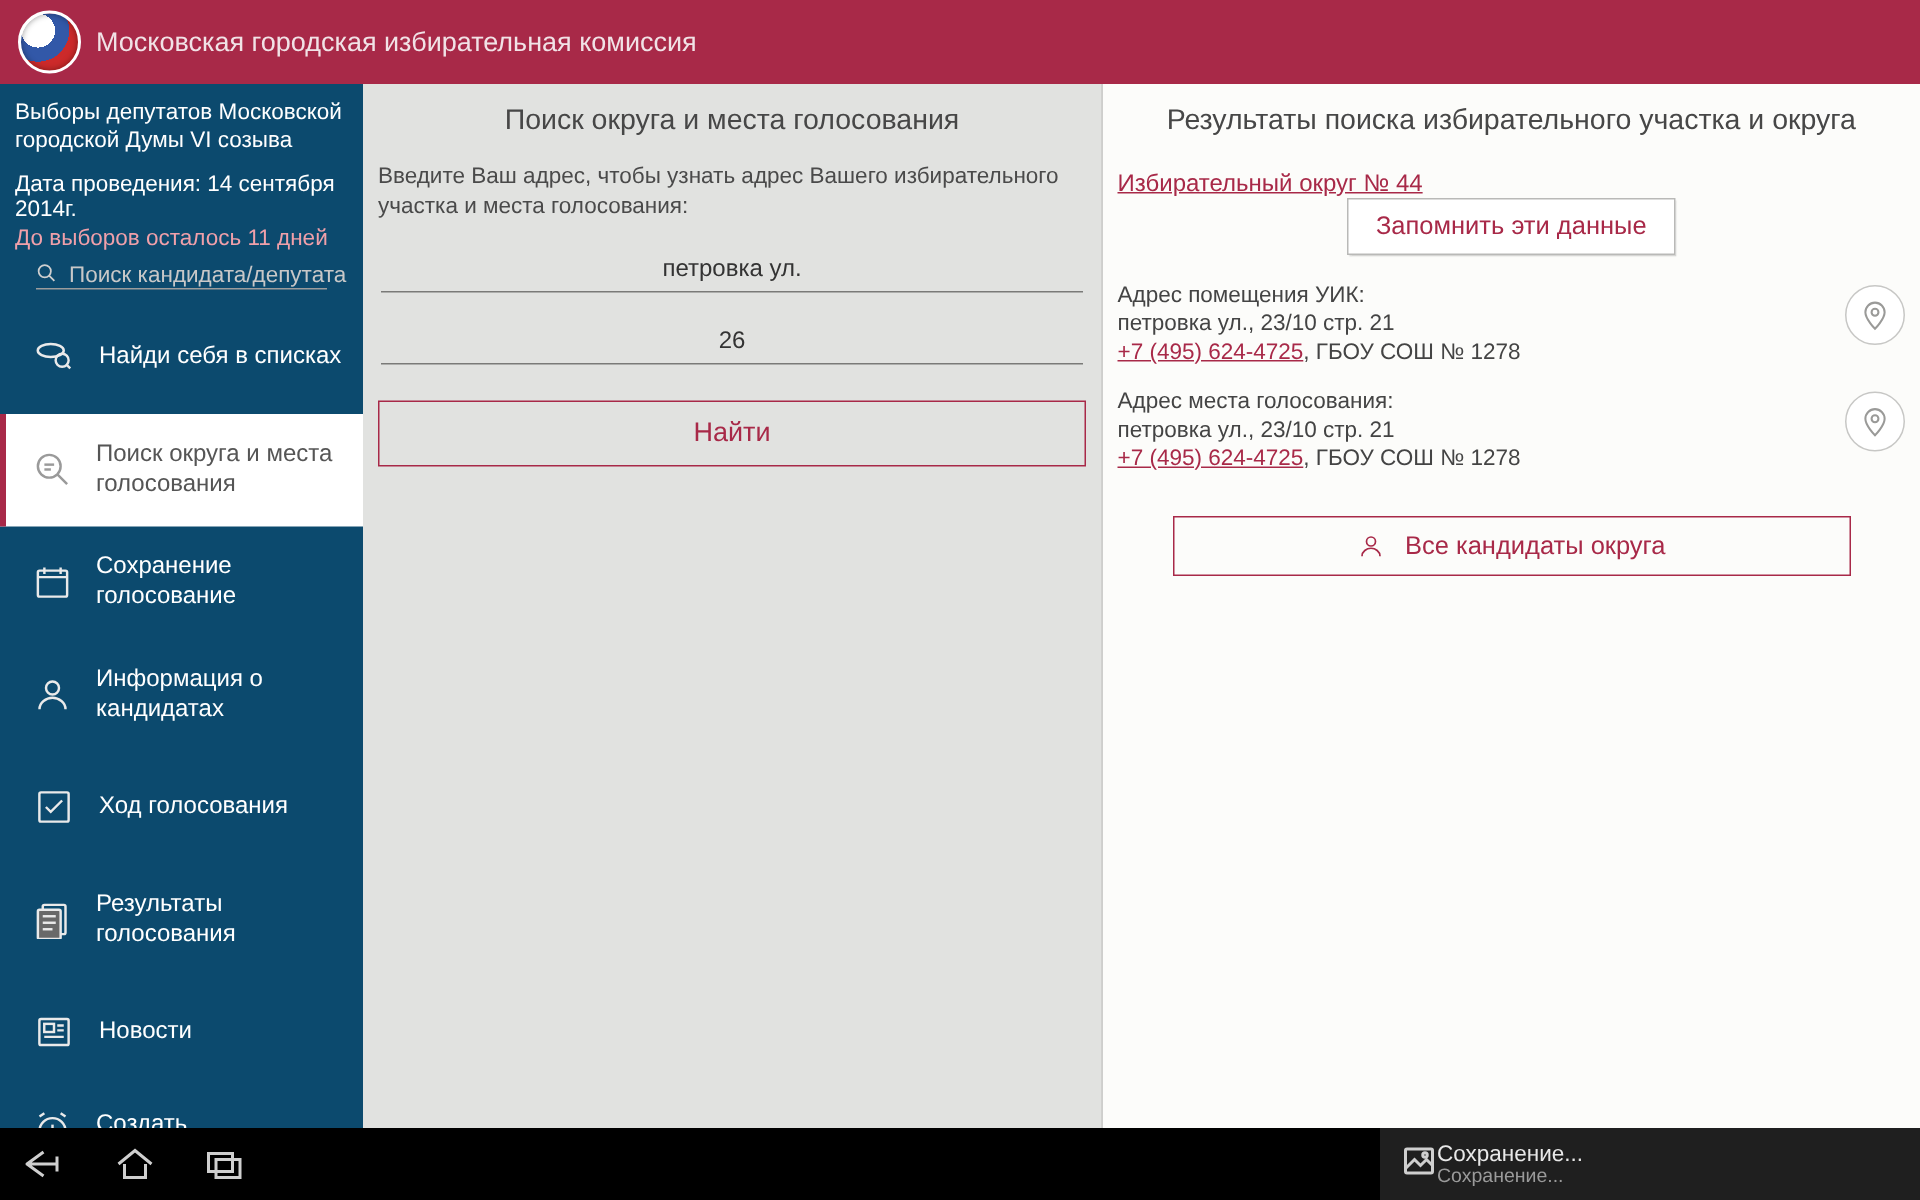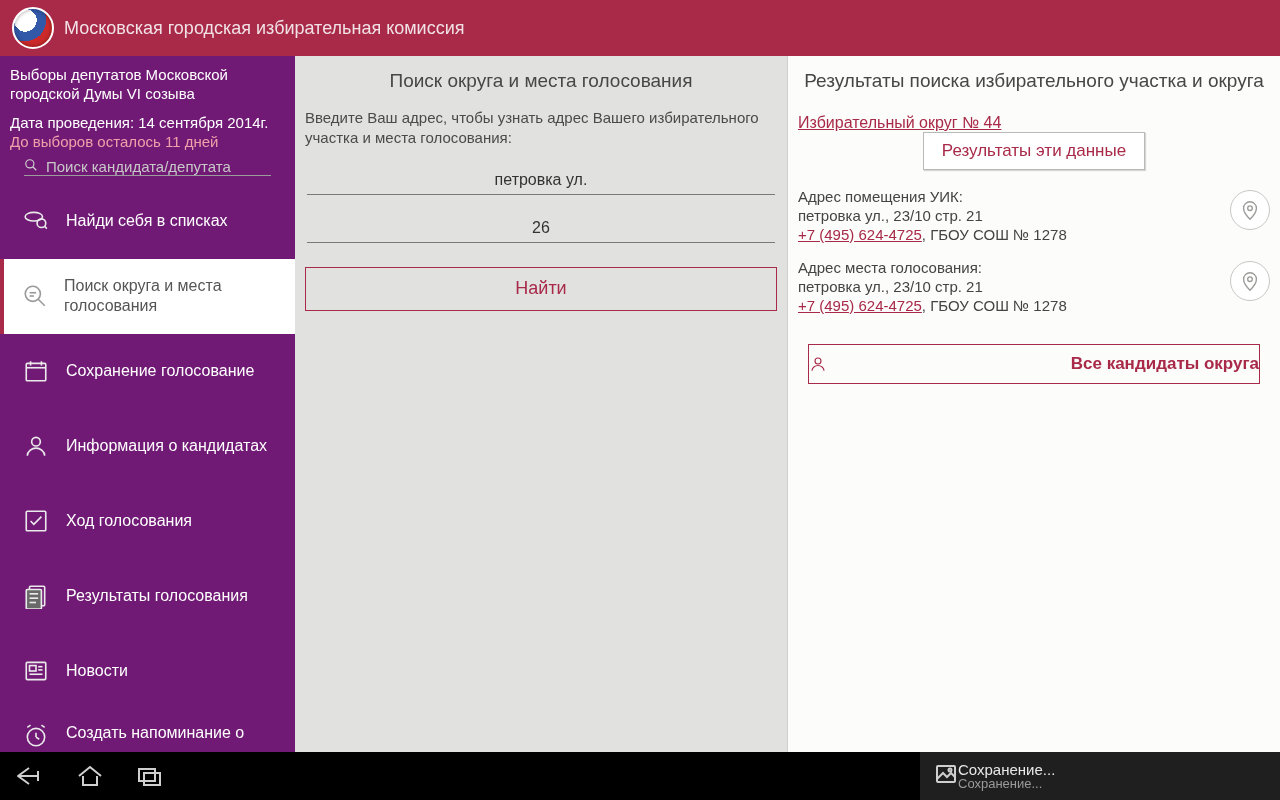--- a/index.html
+++ b/index.html
@@ -18,21 +18,21 @@
     background: radial-gradient(circle at 30% 30%, #fff 0 30%, #3258a8 30% 55%, #cc2a2a 55% 100%);
     box-shadow: inset 0 0 4px rgba(0,0,0,.4);
     margin-right: 10px; flex: 0 0 auto;
   }
 
   
   .workspace { flex: 1 1 auto; display: flex; height: calc(800px - 56px - 48px); }
 
   
   .sidebar {
-    width: 295px; background: #701a75; color: #fff;
+    width: 242px; background: #0c4a6e; color: #fff;
     display: flex; flex-direction: column;
     font-size: 15px;
   }
   .sidebar .election-info { padding: 10px 10px 4px 10px; color: #fff; font-size: 15px; line-height: 1.25; }
   .sidebar .election-date { padding: 6px 10px 0 10px; font-size: 15px; }
   .sidebar .countdown { padding: 2px 4px 8px 10px; color: #f0a0aa; font-size: 15px; }
   .sidebar .search-wrap {
     margin: 0 24px 8px 24px; border-bottom: 1px solid #9c9c9c;
     display: flex; align-items: center; height: 34px;
   }
@@ -96,21 +96,21 @@
   .addr-line { font-size: 15px; color: #444; margin-top: 2px; }
   .addr-school { color: #444; }
   .map-pin {
     position: absolute; right: 0; top: 2px; width: 40px; height: 40px;
     border: 1px solid #c7c7c5; border-radius: 50%; display: flex; align-items: center; justify-content: center;
     cursor: pointer; color: #9a9a98; background: #fff;
   }
   .candidates-btn {
     width: 452px; margin: 14px auto 0 auto; height: 40px;
     border: 1px solid #a82948; background: #fcfcfa; color: #a82948; font-size: 17px;
-    display: flex; align-items: center; justify-content: space-between; gap: 14px; cursor: pointer; font-weight: bold;
+    display: flex; align-items: center; justify-content: center; gap: 14px; cursor: pointer;
   }
 
   
   .sysbar {
     height: 48px; width: 100%; background: #000; display: flex; align-items: center;
     color: #cfcfcf; position: relative;
   }
   .sysbar .navbtn { width: 60px; height: 48px; display: flex; align-items: center; justify-content: center; cursor: pointer; }
   .sysbar svg { stroke: #cfcfcf; fill: none; stroke-width: 2; }
   .sysbar .notif {
@@ -248,21 +248,21 @@
     <div class="panel-title">Поиск округа и места голосования</div>
     <div class="hint">Введите Ваш адрес, чтобы узнать адрес Вашего избирательного участка и места голосования:</div>
     <input class="underline-input" value="петровка ул." style="">
     <input class="underline-input" value="26" style="">
     <button class="find-btn">Найти</button>
   </div>
 
   <div class="right">
     <div class="panel-title">Результаты поиска избирательного участка и округа</div>
     <div class="result-district"><span class="link-red">Избирательный округ № 44</span></div>
-    <button class="remember-btn">Результаты эти данные</button>
+    <button class="remember-btn">Запомнить эти данные</button>
 
     <div class="addr-block">
       <div class="addr-label">Адрес помещения УИК:</div>
       <div class="addr-line">петровка ул., 23/10 стр. 21</div>
       <div class="addr-line">
         <span class="link-red">+7 (495) 624-4725</span><span class="addr-school">, ГБОУ СОШ № 1278</span>
       </div>
       <div class="map-pin">
         <svg width="22" height="22" viewBox="0 0 24 24" fill="none" stroke="currentColor" stroke-width="1.5">
             <path d="M12 22s7-7 7-12a7 7 0 10-14 0c0 5 7 12 7 12z"></path>

